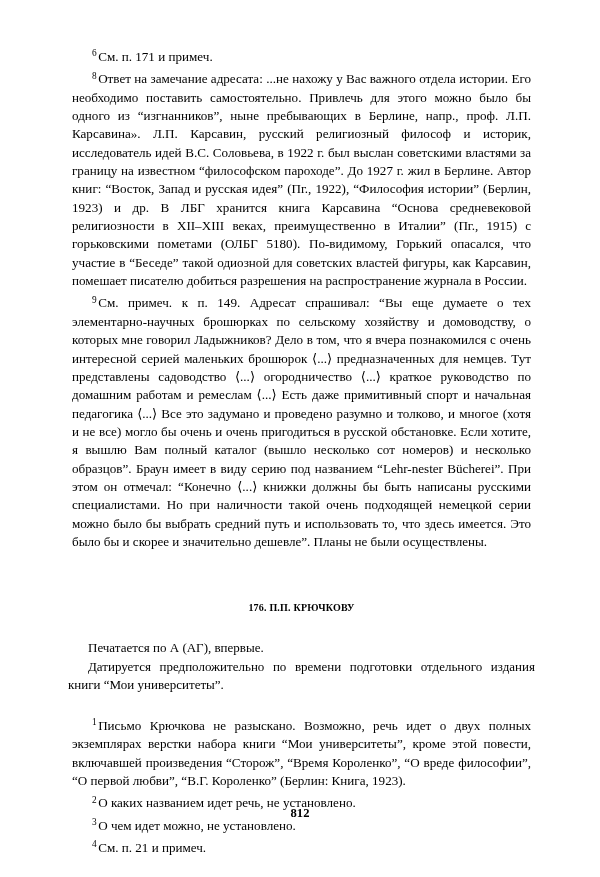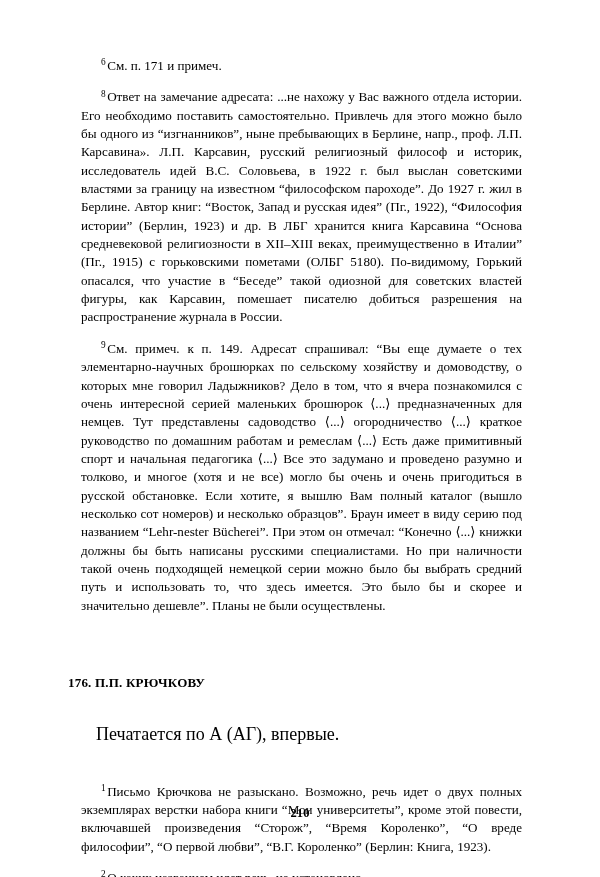--- a/index.html
+++ b/index.html
@@ -21,50 +21,50 @@
     overflow: hidden;
     box-sizing: border-box;
   }
   .textblock {
     position: absolute;
     left: 68px;
     top: 44px;
     width: 467px;
   }
   .para {
-    margin: 13px;
+    margin: 4px;
     font-size: 13.1px;
     line-height: 18.35px;
     text-align: justify;
     text-indent: 20px;
     text-justify: inter-word;
     hyphens: manual;
   }
   sup.fnum {
     font-size: 9.3px;
     line-height: 0;
     vertical-align: 0.52em;
     margin-right: 1.5px;
   }
   i, .it { }
 
   .section-title {
     margin: 0;
-    font-size: 13px;
+    font-size: 10px;
     font-weight: bold;
-    text-align: left;
+    text-align: center;
     letter-spacing: 0.2px;
   }
   .gap-before-title { height: 47px; }
   .gap-after-title  { height: 26px; }
   .gap-block        { height: 18px; }
 
   .plain {
-    margin: 8px;
-    font-size: 18px;
+    margin: 0;
+    font-size: 13px;
     line-height: 18.6px;
     text-align: justify;
     text-indent: 20px;
   }
 
   .folio {
     position: absolute;
     left: 0;
     right: 0;
     top: 806px;
@@ -92,33 +92,34 @@
     </div>
 
     <div class="gap-before-title"></div>
 
     <h2 class="section-title">176.  П.П. КРЮЧКОВУ</h2>
 
     <div class="gap-after-title"></div>
 
     <div>
       <p class="plain"><span>Печатается по </span><span class="it">А</span><span> (</span><span class="it">АГ</span><span>), впервые.</span></p>
+      <p class="plain">Датируется предположительно по времени подготовки отдельного издания книги “Мои университеты”.</p>
     </div>
 
     <div class="gap-block"></div>
 
     <div>
 
       <p class="para"><sup class="fnum">1</sup><span>Письмо Крючкова не разыскано. Возможно, речь идет о двух полных экземплярах верстки набора книги “Мои университеты”, кроме этой повести, включавшей произведения “Сторож”, “Время Короленко”, “О вреде философии”, “О первой любви”, “В.Г. Короленко” (Берлин: Книга, 1923).</span></p>
 
       <p class="para"><sup class="fnum">2</sup><span>О каких названием идет речь, не установлено.</span></p>
 
       <p class="para"><sup class="fnum">3</sup><span>О чем идет можно, не установлено.</span></p>
 
       <p class="para"><sup class="fnum">4</sup><span>См. п. 21 и примеч.</span></p>
 
     </div>
 
   </div>
 
-  <div class="folio">210</div>
+  <div class="folio">812</div>
 
 </div>
 
 </body></html>

